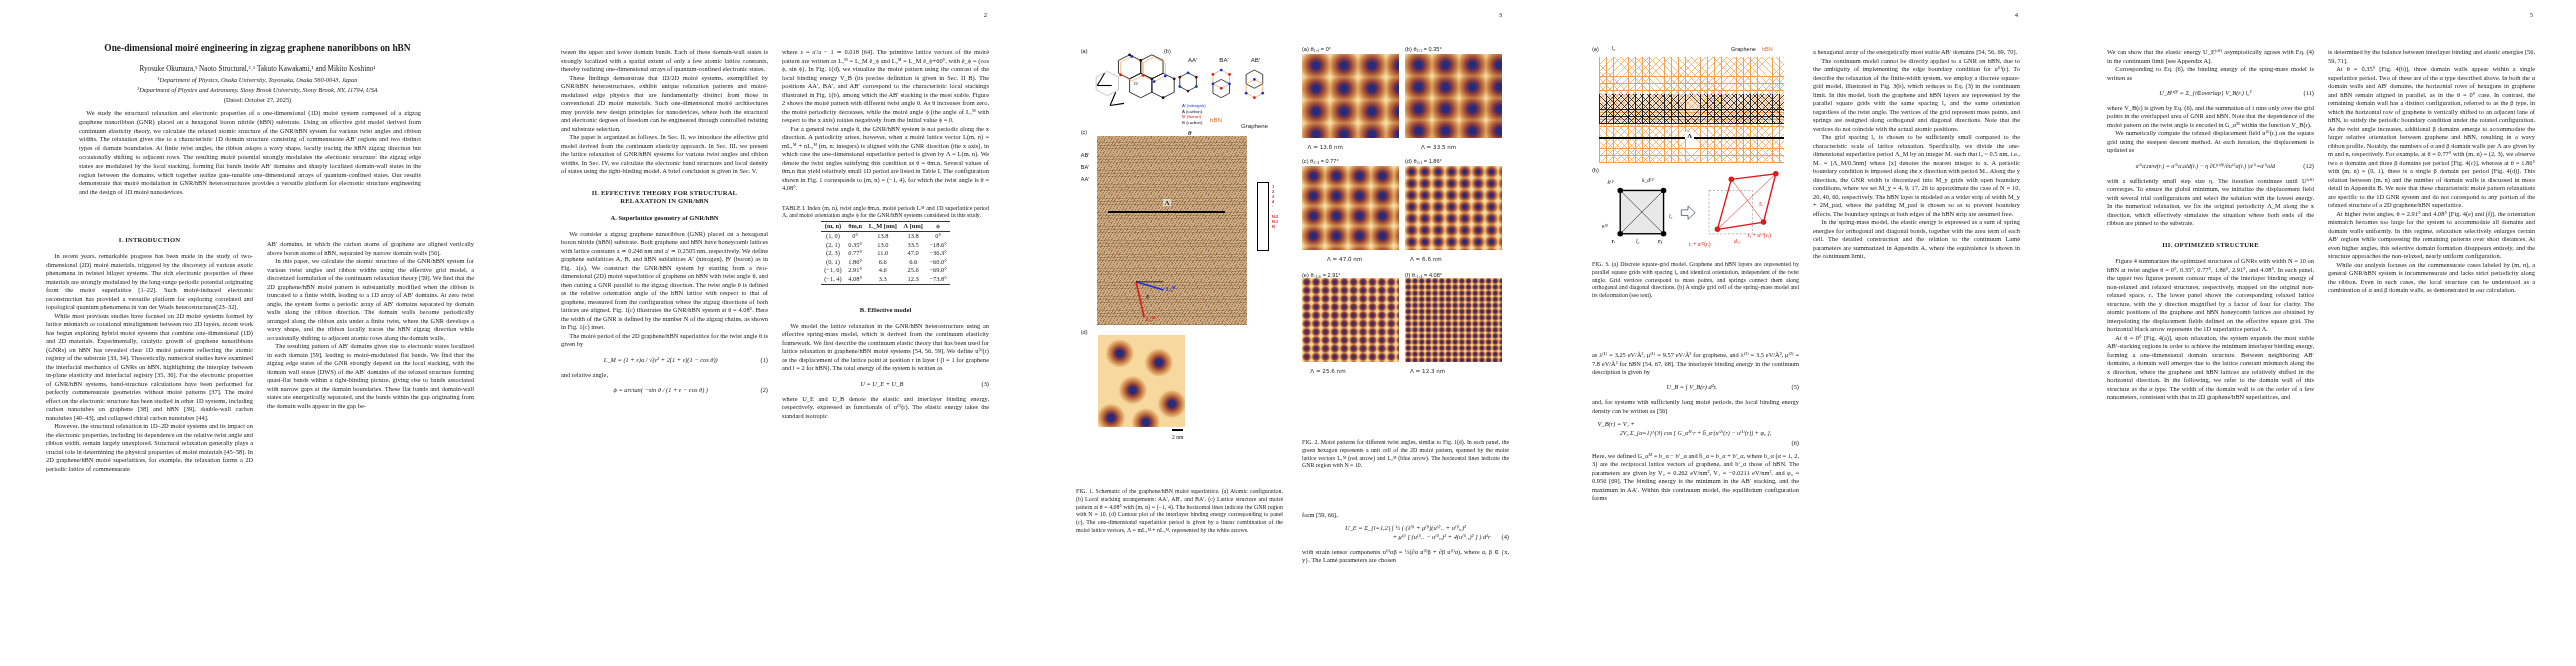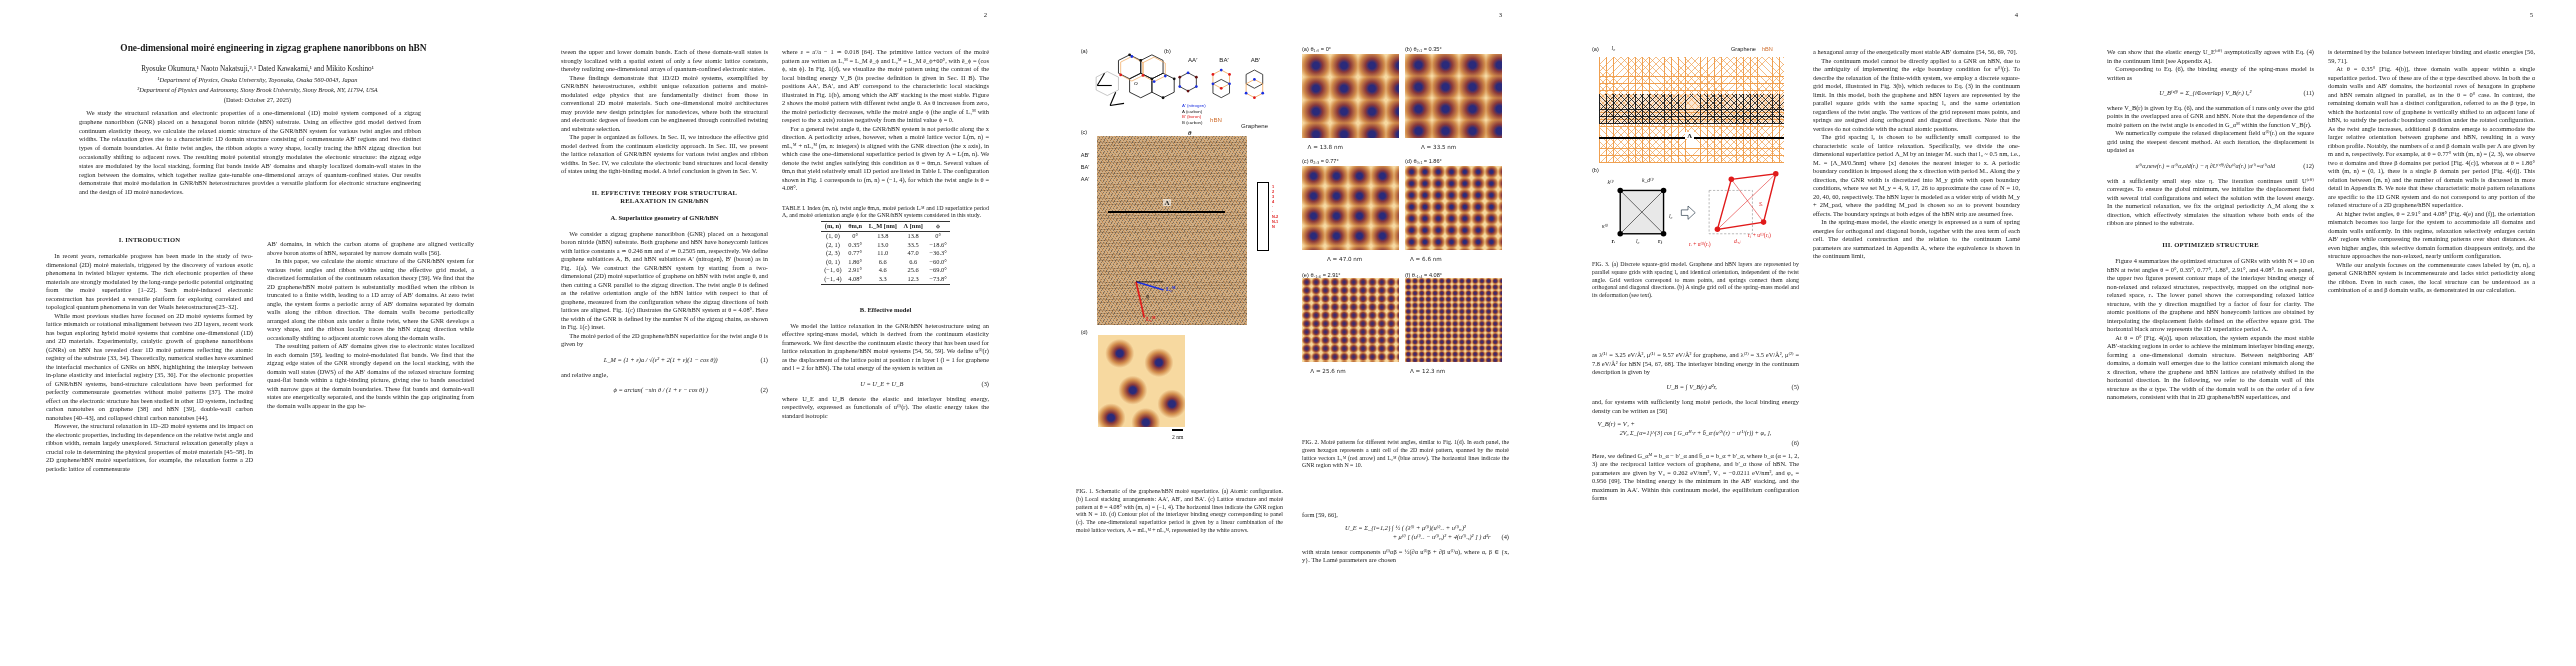--- a/index.html
+++ b/index.html
@@ -11,21 +11,21 @@
   .col p { text-indent: 8.3px; margin: 0; }
   .col p.noind { text-indent: 0; }
   .sec { text-align: center; font-weight: bold; font-size: 6.6px; letter-spacing: 0.2px; margin: 13.3px 0 7.8px; }
   .subsec { text-align: center; font-weight: bold; font-size: 6.6px; margin: 7.8px 0 7.8px; }
   .eq { display: flex; justify-content: space-between; align-items: center; margin: 6.7px 0; font-style: italic; }
   .eq .eqn { font-style: normal; }
   .eq .body { flex: 1; text-align: center; }
   .caption { font-size: 5.9px; line-height: 7.8px; text-align: justify; }
   .arxiv { position: absolute; left: 10px; top: 133px; width: 22px; height: 400px; }
   .arxiv span { position: absolute; left: 50%; top: 50%; transform: translate(-50%,-50%) rotate(-90deg); white-space: nowrap; font-size: 18.3px; color: #777; font-family: "Liberation Serif", serif; }
-  .title { position: absolute; top: 43px; left: 16px; width: 515px; text-align: center; font-weight: bold; font-size: 9.4px; }
+  .title { position: absolute; top: 43px; left: 0; width: 515px; text-align: center; font-weight: bold; font-size: 9.4px; }
   .authors { position: absolute; top: 65px; left: 0; width: 515px; text-align: center; font-size: 7.2px; }
   .affil { position: absolute; left: 0; width: 515px; text-align: center; font-size: 6.4px; font-style: italic; }
   .dated { position: absolute; top: 96px; left: 0; width: 515px; text-align: center; font-size: 6.4px; }
   .abstract { position: absolute; top: 109px; left: 79px; width: 342px; font-size: 6.4px; line-height: 8.8px; text-align: justify; }
   .abstract p { text-indent: 7.2px; }
   table.tbl { border-collapse: collapse; margin: 1.1px auto; font-size: 6.4px; }
   table.tbl th, table.tbl td { padding: 0 3.3px; text-align: center; line-height: 8.6px; }
   table.tbl thead tr { border-top: 1.7px double #333; border-bottom: 0.6px solid #333; }
   table.tbl tbody tr:last-child { border-bottom: 1.7px double #333; }
   .fig { position: absolute; }
@@ -35,21 +35,21 @@
 </style>
 </head>
 <body>
 
 <div class="arxiv">
   <span>arXiv:2510.21166v1  [cond-mat.mes-hall]  24 Oct 2025</span>
 </div>
 
 <div class="page" style="left:0;">
   <div class="title">One-dimensional moiré engineering in zigzag graphene nanoribbons on hBN</div>
-  <div class="authors">Ryosuke Okumura,¹ Naoto Nakatsuji,²˒¹ Dated Kawakami,¹ and Mikito Koshino¹</div>
+  <div class="authors">Ryosuke Okumura,¹ Naoto Structural,²˒¹ Takuto Kawakami,¹ and Mikito Koshino¹</div>
   <div class="affil" style="top:76px;">¹Department of Physics, Osaka University, Toyonaka, Osaka 560-0043, Japan</div>
   <div class="affil" style="top:86px;">²Department of Physics and Astronomy, Stony Brook University, Stony Brook, NY, 11794, USA</div>
   <div class="dated">(Dated: October 27, 2025)</div>
   <div class="abstract">
     <p>We study the structural relaxation and electronic properties of a one-dimensional (1D) moiré system composed of a zigzag graphene nanoribbon (GNR) placed on a hexagonal boron nitride (hBN) substrate. Using an effective grid model derived from continuum elasticity theory, we calculate the relaxed atomic structure of the GNR/hBN system for various twist angles and ribbon widths. The relaxation gives rise to a characteristic 1D domain structure consisting of commensurate AB′ regions and two distinct types of domain boundaries. At finite twist angles, the ribbon adopts a wavy shape, locally tracing the hBN zigzag direction but occasionally shifting to adjacent rows. The resulting moiré potential strongly modulates the electronic structure: the zigzag edge states are modulated by the local stacking, forming flat bands inside AB′ domains and sharply localized domain-wall states in the region between the domains, which together realize gate-tunable one-dimensional arrays of quantum-confined states. Our results demonstrate that moiré modulation in GNR/hBN heterostructures provides a versatile platform for electronic structure engineering and the design of 1D moiré nanodevices.</p>
   </div>
 
   <div class="col" style="left:46px; top:236px;">
     <div class="sec" style="margin-top:0;">I.   INTRODUCTION</div>
     <p>In recent years, remarkable progress has been made in the study of two-dimensional (2D) moiré materials, triggered by the discovery of various exotic phenomena in twisted bilayer systems. The rich electronic properties of these materials are strongly modulated by the long-range periodic potential originating from the moiré superlattice [1–22]. Such moiré-induced electronic reconstruction has provided a versatile platform for exploring correlated and topological quantum phenomena in van der Waals heterostructures[23–32].</p>

